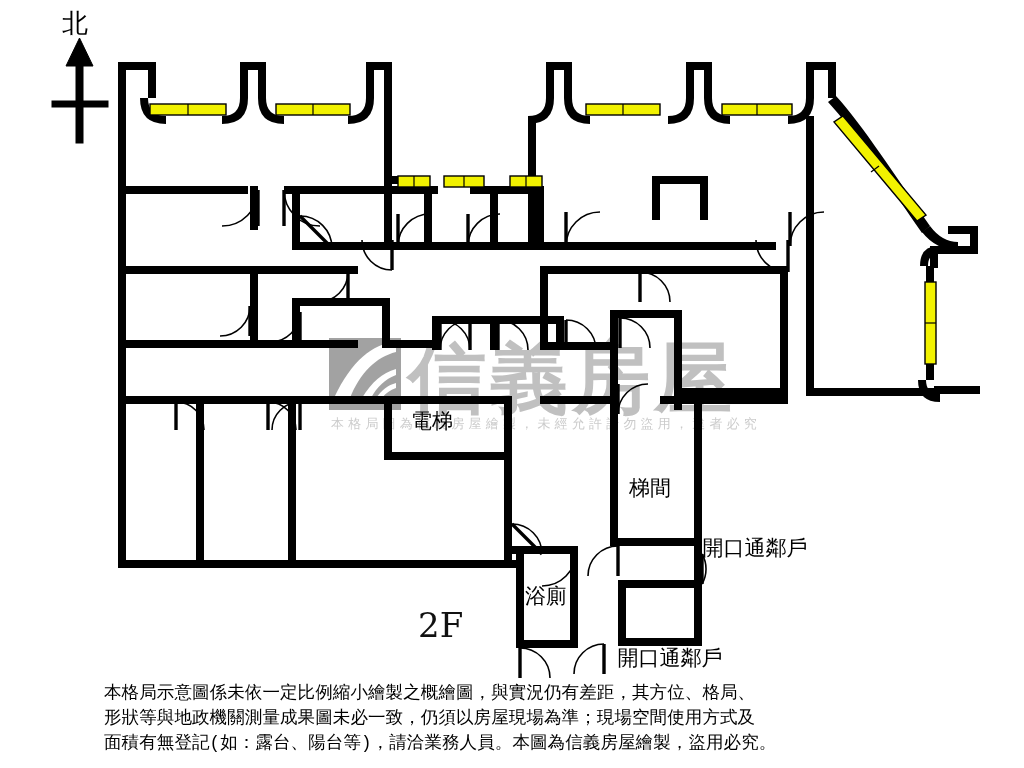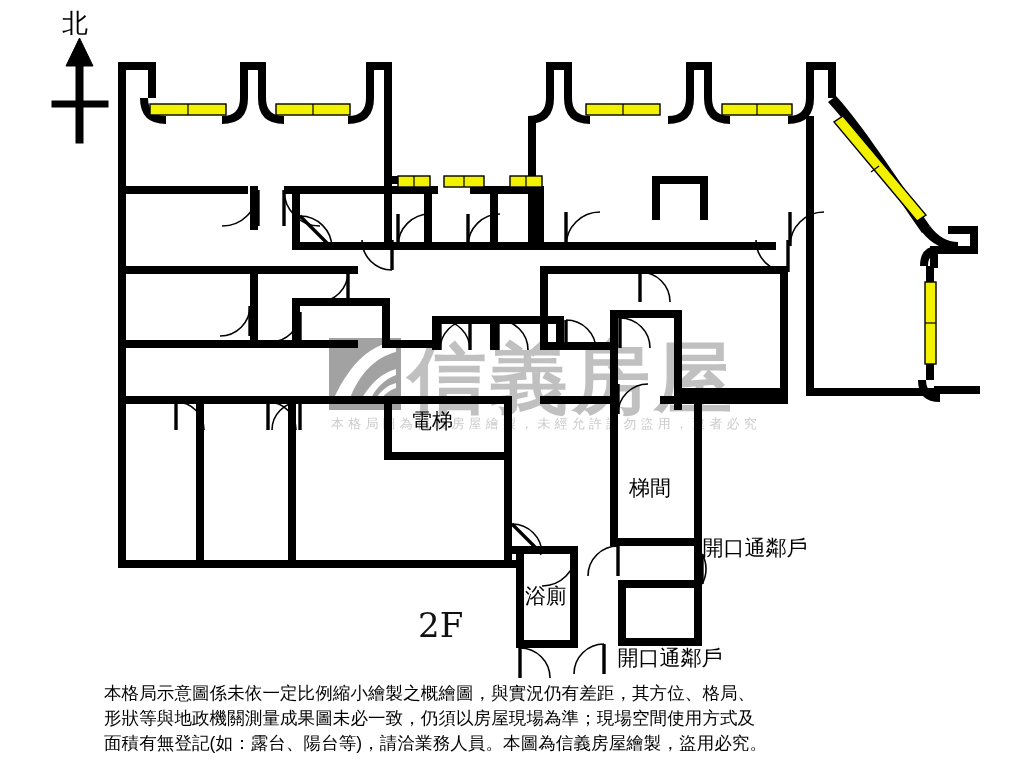--- a/index.html
+++ b/index.html
@@ -56,21 +56,21 @@
     font-family: "DejaVu Sans", "Liberation Sans", sans-serif;
     font-size: 13px;
     fill: #c9c9c9;
     letter-spacing: 4.2px;
   }
   .disclaimer {
     position: absolute;
     left: 104px;
     top: 681px;
     width: 830px;
-    font-family: Liberation Sans, sans-serif;
+    font-family: Liberation Mono, monospace;
     font-size: 17.5px;
     line-height: 25px;
     color: #000000;
     letter-spacing: 0.1px;
     text-align: left;
     white-space: pre-line;
   }
   .wall { fill: #000000; }
   .win-glass { fill: #f2f200; stroke: #000000; stroke-width: 1.4; }
   .door-arc { fill: none; stroke: #000000; stroke-width: 1.6; }

